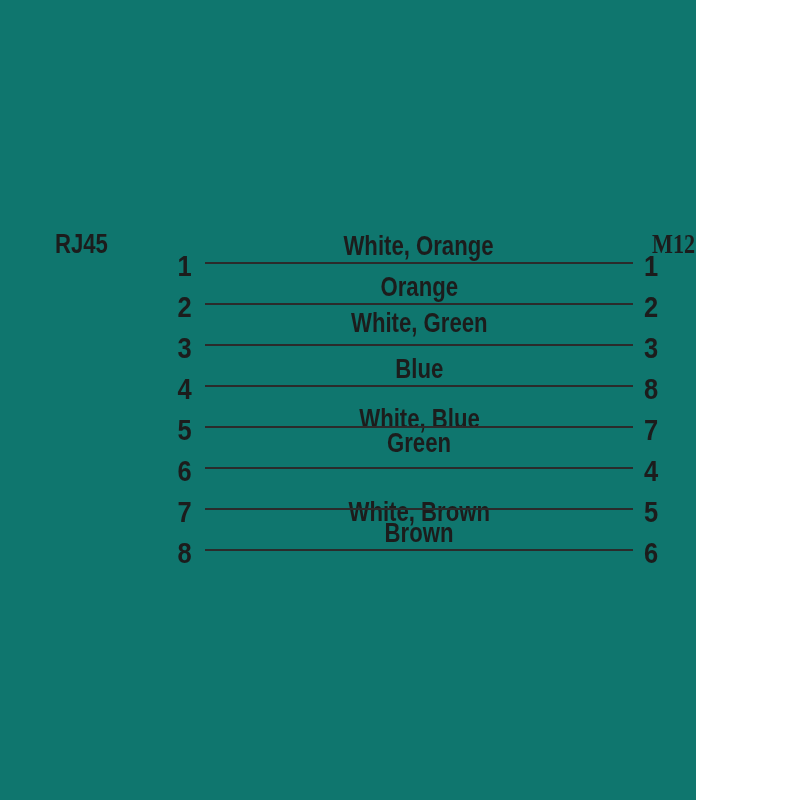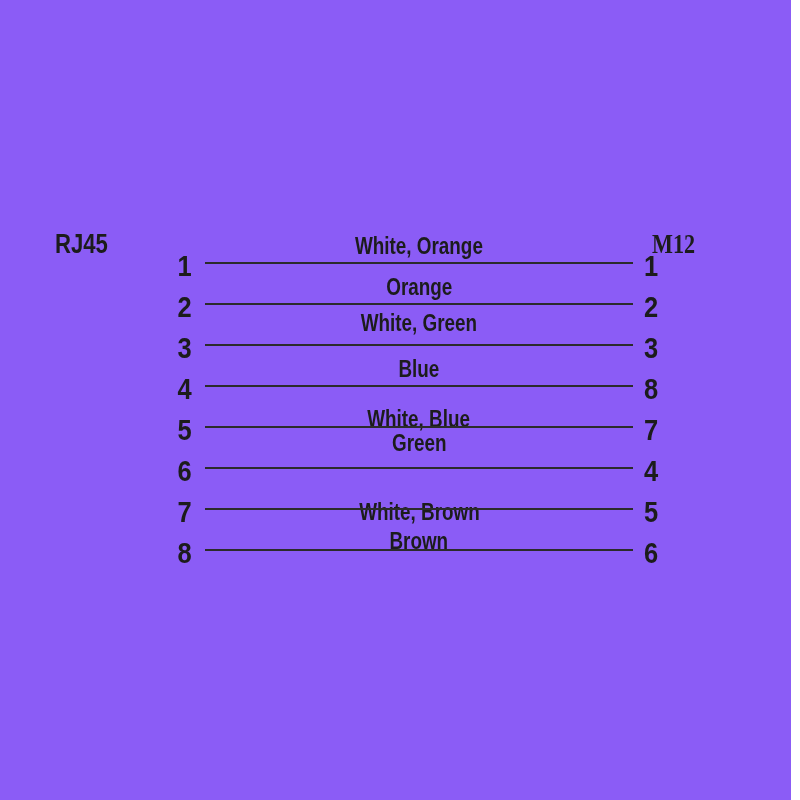--- a/index.html
+++ b/index.html
@@ -2,23 +2,23 @@
 <html><head>
 <meta charset="utf-8">
 <style>
   html, body {
     margin: 0;
     padding: 0;
     background: #ffffff;
   }
   #canvas {
     position: relative;
-    width: 791px;
+    width: 696px;
     height: 800px;
-    background: #8b5cf6;
+    background: #0f766e;
     overflow: hidden;
     font-family: "Liberation Sans", sans-serif;
     color: #1c1c1c;
   }
   .connector-label {
     position: absolute;
     top: 228px;
     height: 32px;
     line-height: 32px;
     font-size: 27px;
@@ -43,21 +43,21 @@
     height: 2px;
     background: #2b2b2b;
   }
   .wire-label {
     position: absolute;
     left: 205px;
     width: 428px;
     height: 30px;
     line-height: 30px;
     text-align: center;
-    font-size: 23px;
+    font-size: 27px;
     font-weight: 700;
     white-space: nowrap;
   }
   .wire-label > span {
     display: inline-block;
     transform: scaleX(0.82);
     transform-origin: center center;
   }
   .pin {
     position: absolute;
@@ -168,21 +168,21 @@
     </div>
     <div class="wire-line" style="top: 508px; left: 205px; width: 428px; background: rgb(43, 43, 43);"></div>
     <div class="pin right-pin" style="top: 496px;">
       <span>5</span>
     </div>
   </div>
       <div class="wire-row">
     <div class="pin left-pin" style="top: 537px;">
       <span>8</span>
     </div>
-    <div class="wire-label" style="top: 518px; margin-top: 8px;">
+    <div class="wire-label" style="top: 518px;">
       <span>Brown</span>
     </div>
     <div class="wire-line" style="top: 549px; left: 205px; width: 428px; background: rgb(43, 43, 43);"></div>
     <div class="pin right-pin" style="top: 537px;">
       <span>6</span>
     </div>
   </div>
     </div>
 
 </div>

